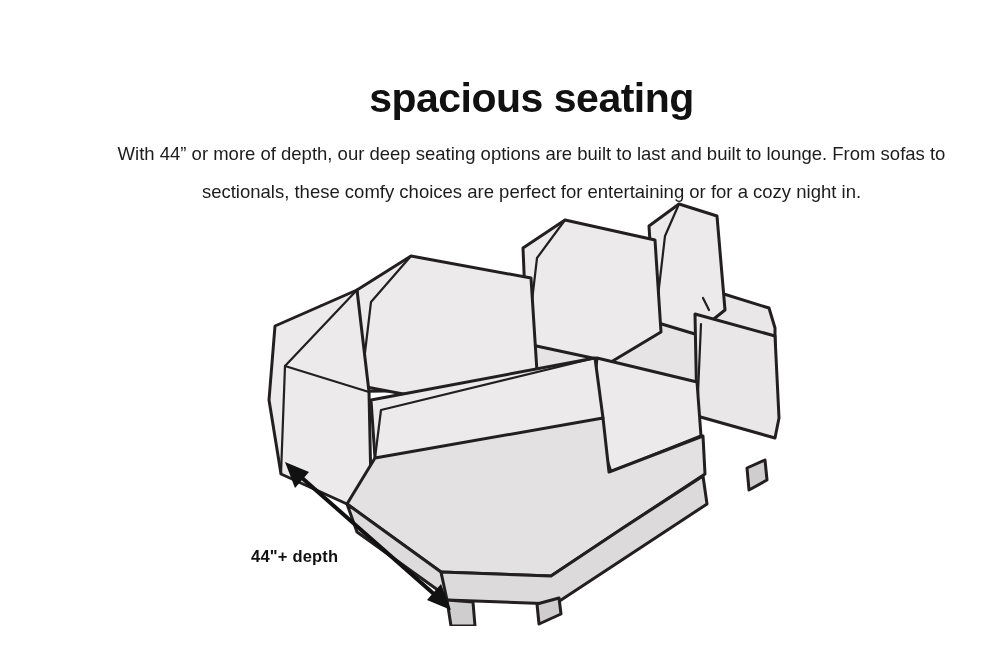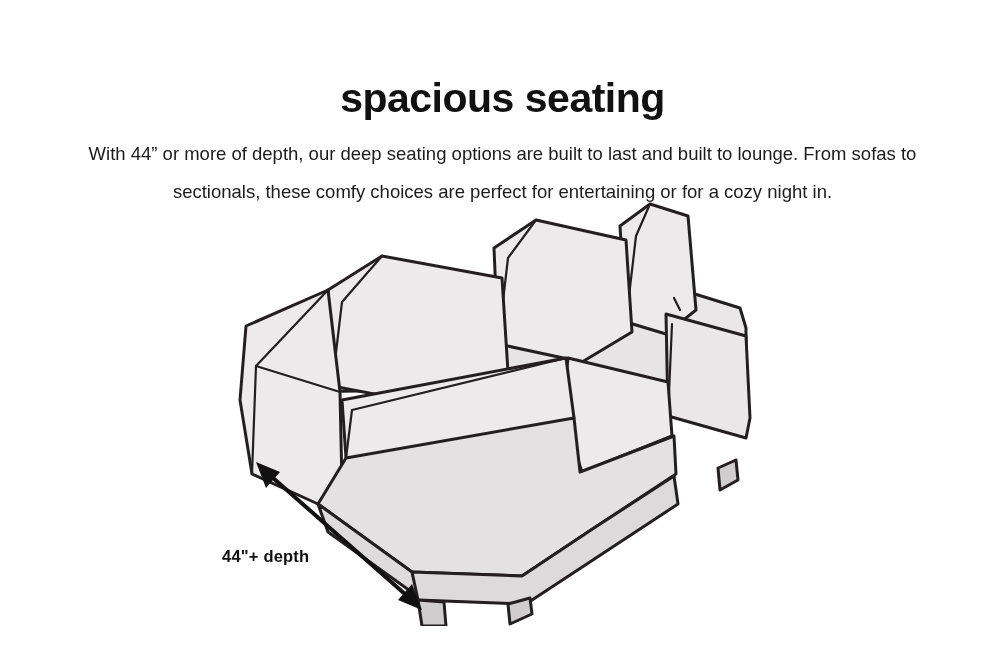--- a/index.html
+++ b/index.html
@@ -11,20 +11,21 @@
     width: 1005px;
     height: 671px;
     position: relative;
     font-family: "Liberation Sans", sans-serif;
     color: #1a1a1a;
     overflow: hidden;
   }
   .page {
     position: absolute;
     inset: 0;
+    margin-left: 29px;
   }
   .headline {
     position: absolute;
     top: 48px;
     left: 0;
     width: 1005px;
     text-align: center;
     font-size: 41px;
     font-weight: bold;
     letter-spacing: -0.5px;

